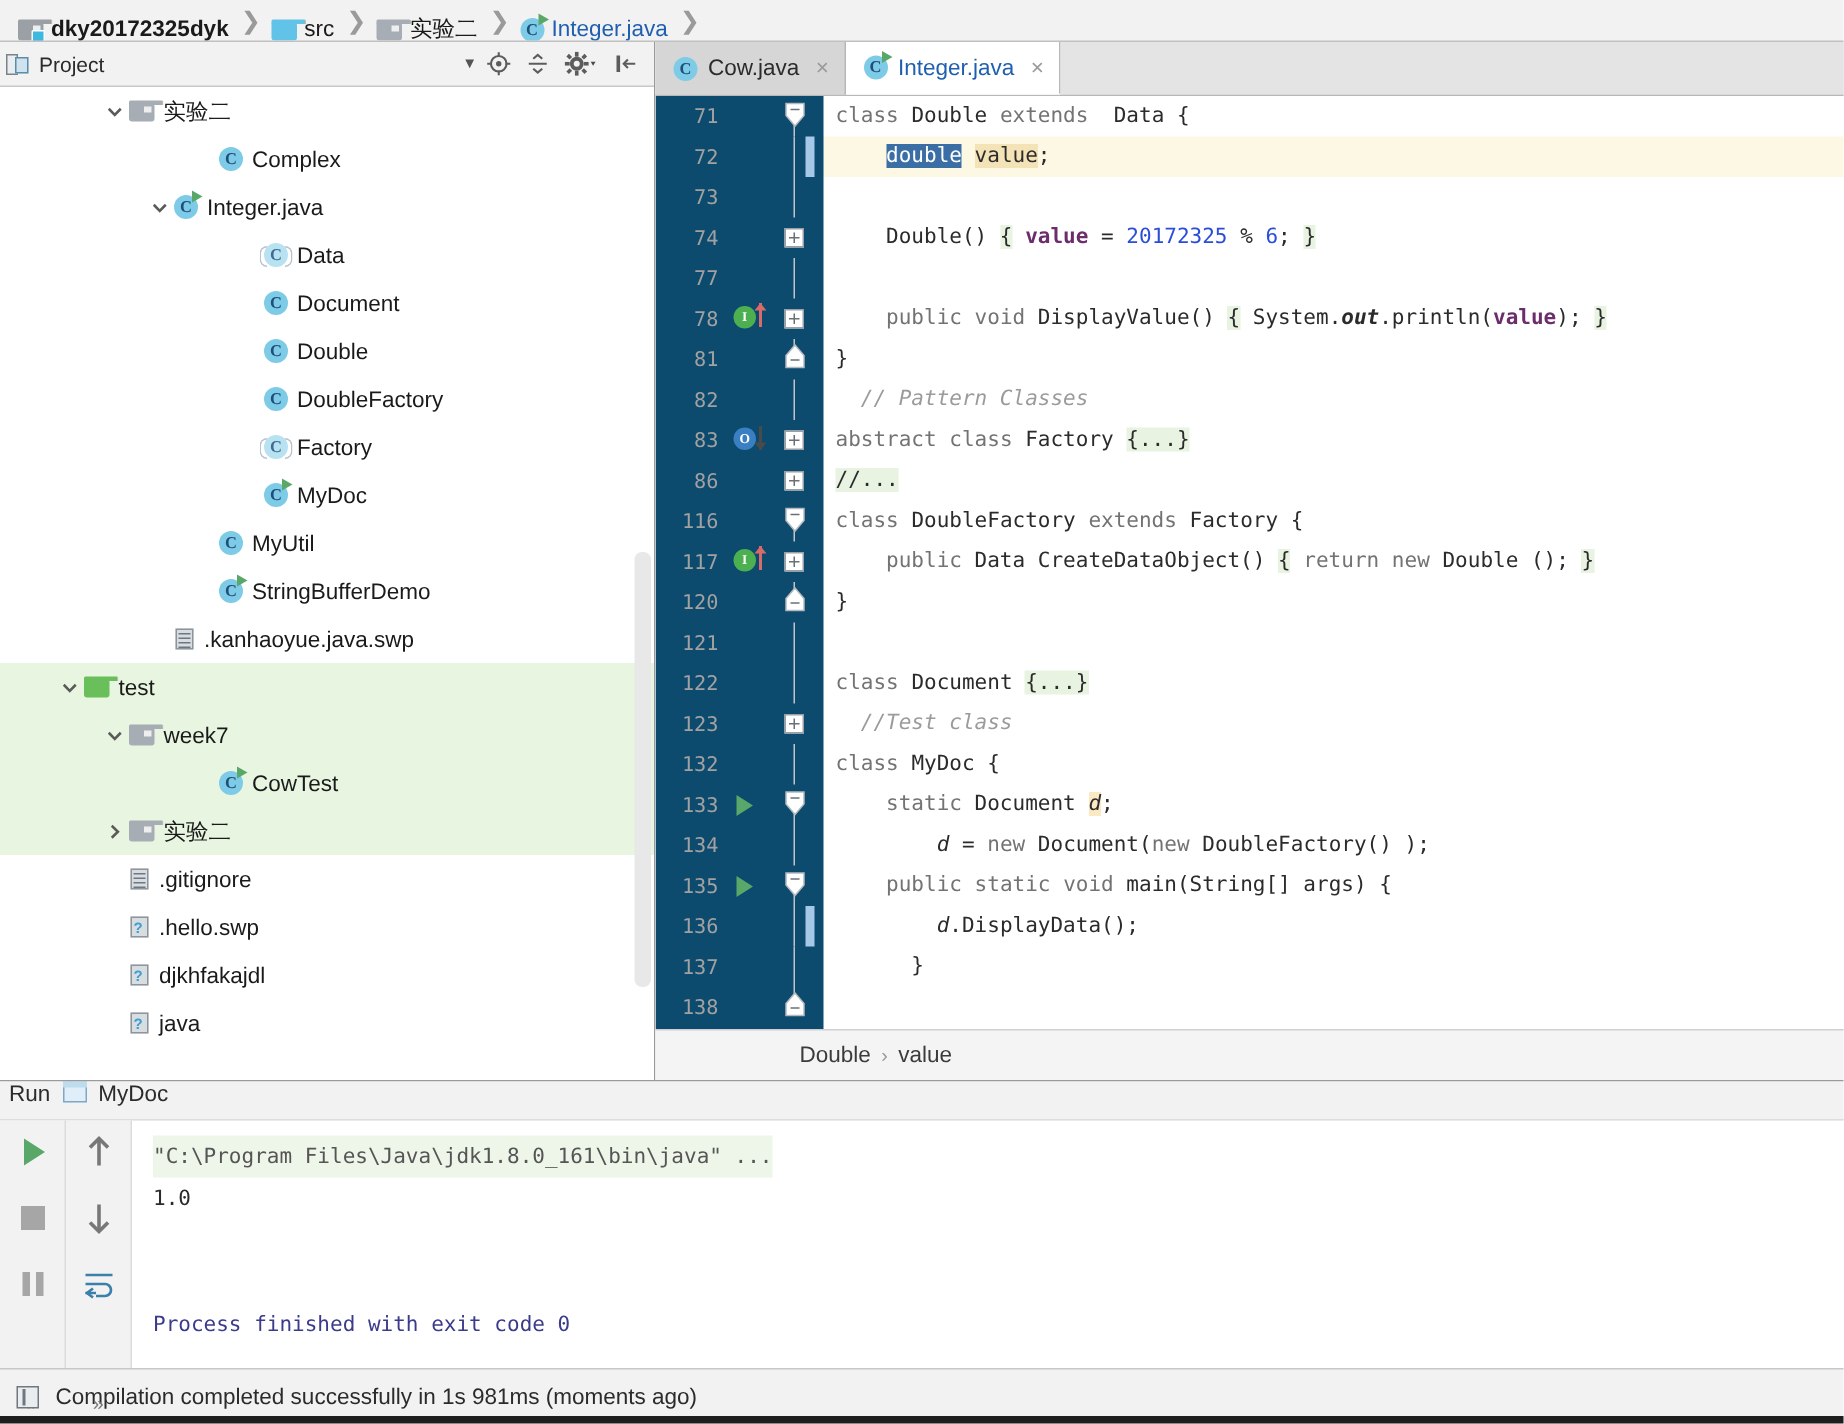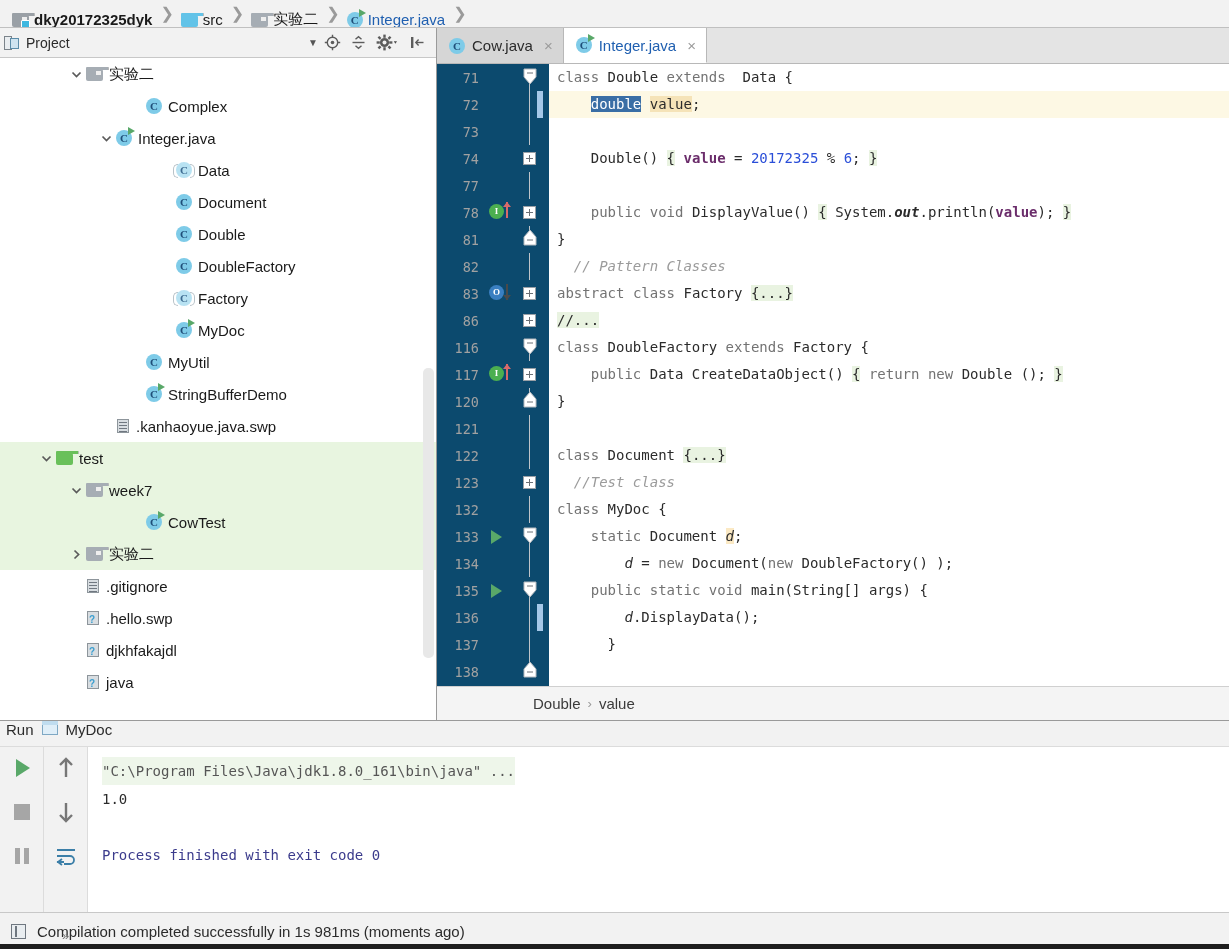--- a/index.html
+++ b/index.html
@@ -168,21 +168,21 @@
   .run-side { width:44px; min-width:44px; background:#f2f2f2; border-right:1px solid #dcdcdc;
               display:flex; flex-direction:column; align-items:center; padding-top:8px; gap:18px; }
   .run-side2 { width:44px; min-width:44px; background:#f2f2f2; border-right:1px solid #dcdcdc;
               display:flex; flex-direction:column; align-items:center; padding-top:8px; gap:18px; }
   .side-btn { width:26px; height:26px; position:relative; }
   .chev { position:absolute; bottom:6px; color:#7a7a7a; font-size:13px; }
   .console { flex:1; padding:10px 0 0 14px; font-family:"DejaVu Sans Mono", monospace; font-size:14px;
              color:#2b2b2b; min-width:0; overflow:hidden; }
   .console .cmdline { background:#eef6ea; display:inline-block; color:#555; }
   .console .row { height:28px; line-height:28px; white-space:pre; }
-  .console .exitrow { color:#3b3b8c; }
+  .console .exitrow { color:#3b3b8c;margin-top:28px; }
 
   
   .statusbar { height:37px; min-height:37px; background:#f2f2f2; border-top:1px solid #c8c8c8;
                display:flex; align-items:center; gap:10px; padding-left:10px; font-size:15px; color:#2b2b2b; }
   .ico-build { width:17px; height:17px; position:relative; display:inline-block; }
   .ico-build .o { position:absolute; left:1px; top:1px; width:15px; height:15px; border:1.5px solid #6f7780; background:#e9edf0; }
   .ico-build .i { position:absolute; left:5px; top:3px; width:1.5px; height:11px; background:#6f7780; }
   .bottom-strip { position:absolute; left:0; bottom:0; width:1229px; height:5px; background:#1e1e1e; }
 </style>
 </head>

